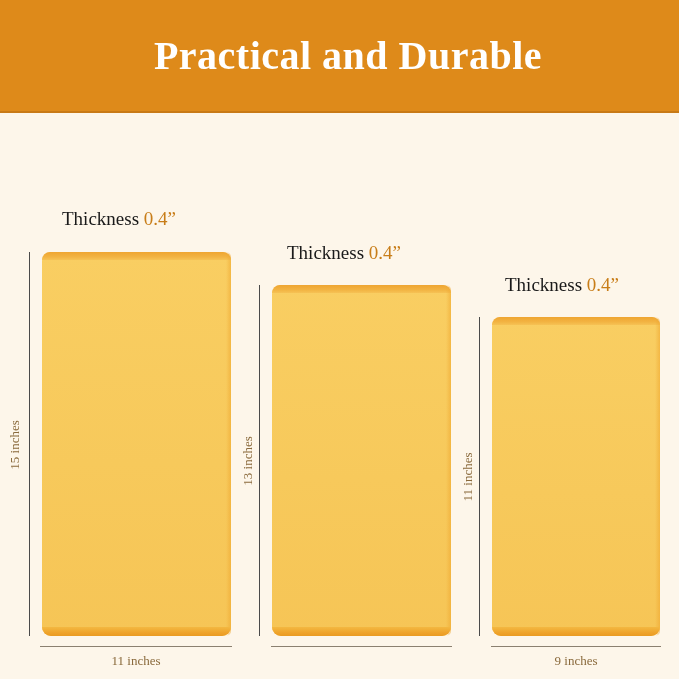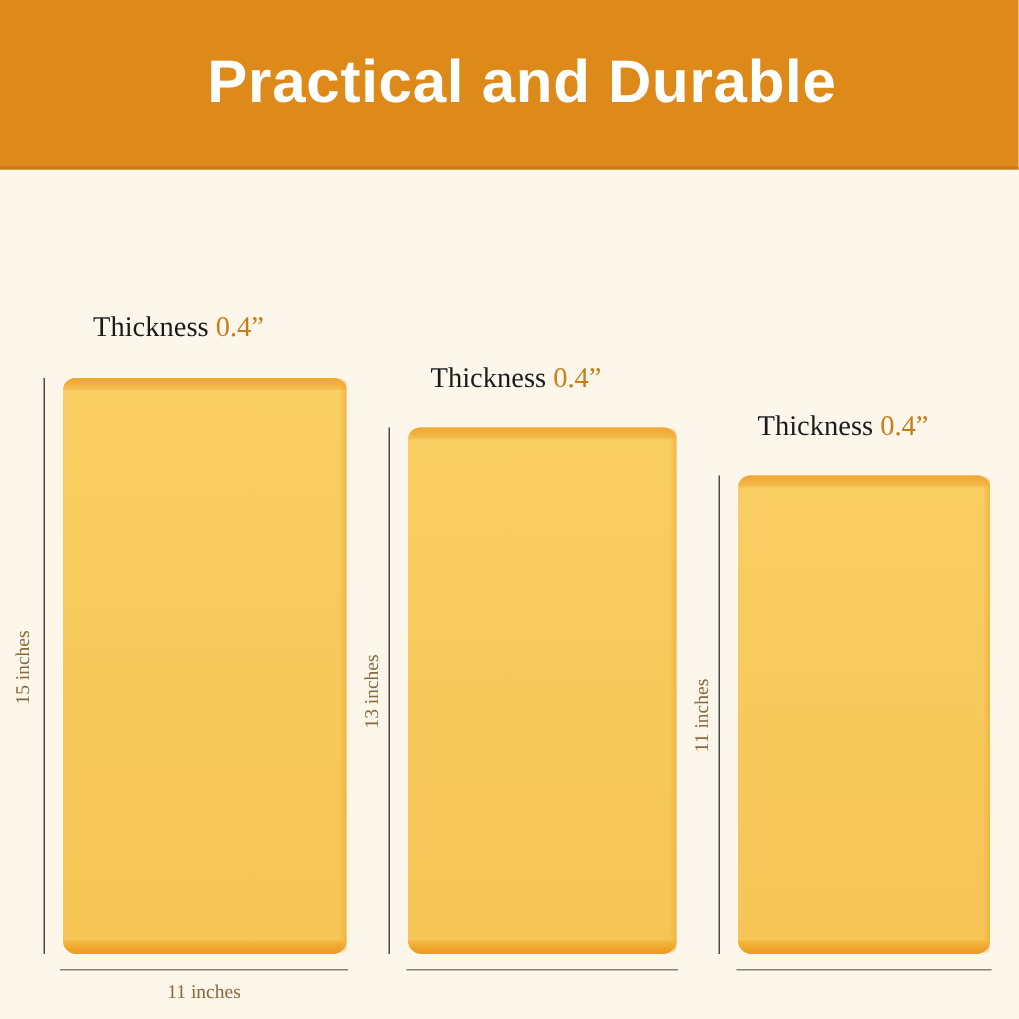--- a/index.html
+++ b/index.html
@@ -27,21 +27,21 @@
     box-sizing: border-box;
     display: flex;
     align-items: center;
     justify-content: center;
   }
   #header-title {
     color: #FFFFFF;
     font-size: 40px;
     font-weight: 700;
     letter-spacing: 0.5px;
-    font-family: Liberation Sans, sans-serif;
+    font-family: Liberation Serif, serif;
     white-space: nowrap;
     margin-left: 17px;
   }
 
   
   #diagram-stage {
     position: absolute;
     left: 0;
     top: 113px;
     width: 679px;
@@ -192,16 +192,17 @@
     <div class="board" style="left:492px; top:204px; width:168px; height:319px;">
       <div class="board-top-edge"></div>
       <div class="board-right-edge"></div>
       <div class="board-bottom-edge"></div>
     </div>
 
     <div class="v-measure-line" style="left:479px; top:204px; height:319px;"></div>
     <div class="v-measure-label" style="left:428px; top:356px; width:80px; text-align:center;">11 inches</div>
 
     <div class="h-measure-line" style="left:491px; top:533px; width:170px;"></div>
+    <div class="h-measure-label" style="left:491px; top:540px; width:170px;">9 inches</div>
 
   </div>
 
 </div>
 
 </body></html>

